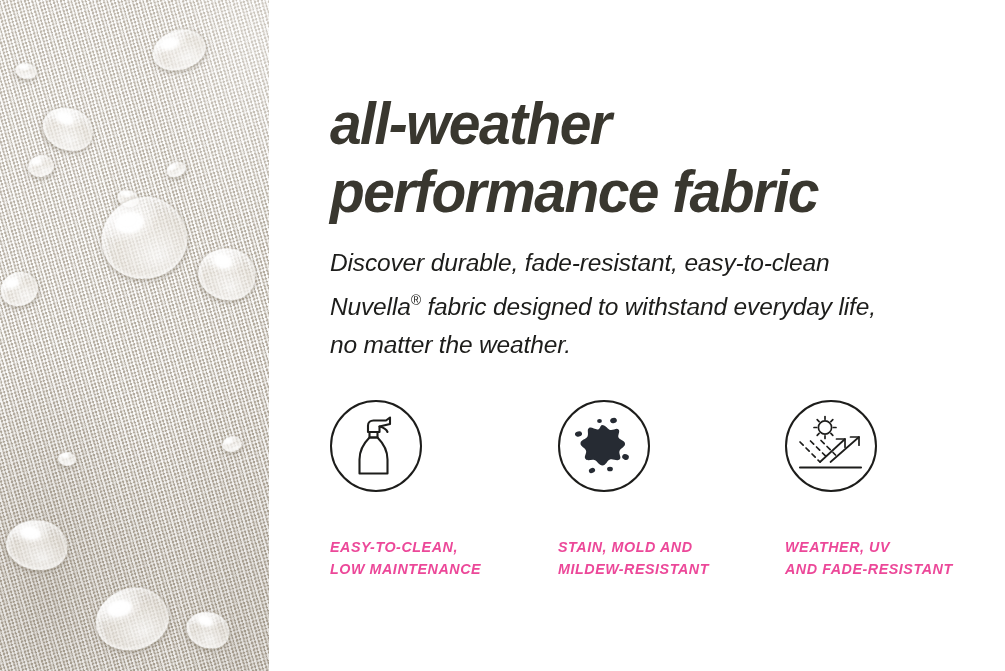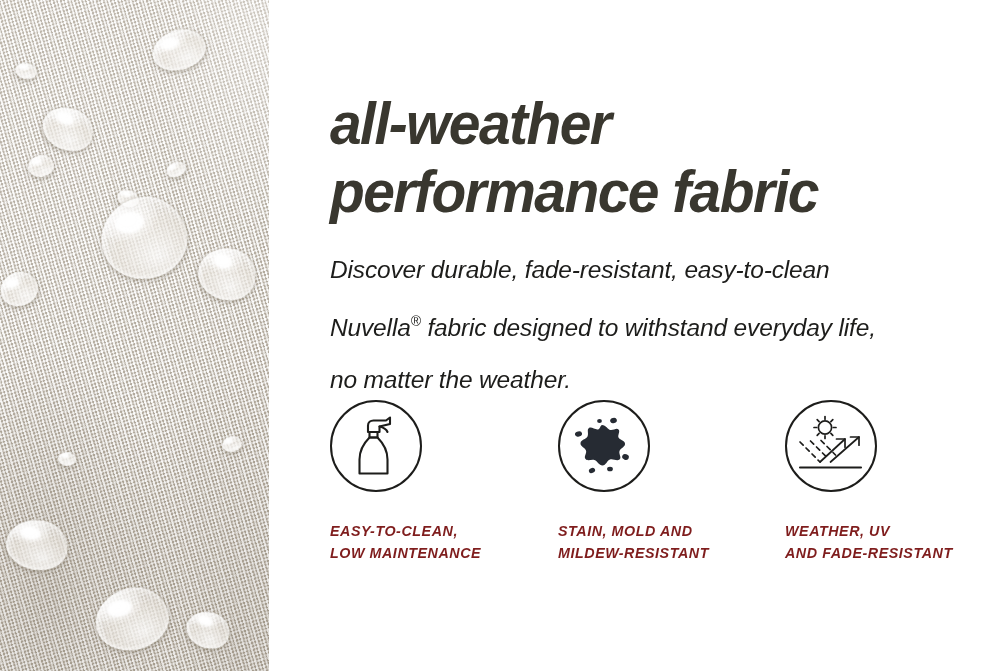--- a/index.html
+++ b/index.html
@@ -112,21 +112,21 @@
     white-space: pre-line;
   }
   .subcopy {
     position: absolute;
     top: 244px;
     left: 0;
     margin: 0;
     width: 625px;
     font-family: "Liberation Sans", sans-serif;
     font-size: 24.5px;
-    line-height: 52px;
+    line-height: 38px;
     letter-spacing: -0.15px;
     color: #1d1d1b;
     white-space: pre-line;
   }
   .subcopy .reg {
     font-size: 0.56em;
     vertical-align: 0.72em;
     letter-spacing: 0;
   }
 
@@ -153,27 +153,27 @@
     border-radius: 50%;
     box-sizing: border-box;
     display: flex;
     align-items: center;
     justify-content: center;
     background: #ffffff;
   }
   .icon-circle svg { display: block; }
 
   .feature-caption {
-    margin-top: 28px;
+    margin-top: 44px;
     font-family: "Liberation Sans", sans-serif;
     font-weight: bold;
     font-size: 14.3px;
     line-height: 22px;
     letter-spacing: 0.55px;
-    color: #7f1d1d;
+    color: #ec4899;
     white-space: pre-line;
   }
 </style>
 </head>
 <body>
 
 <div id="promo-banner">
 
   <div class="photo-pane">
     <div class="fabric-weave"></div>

